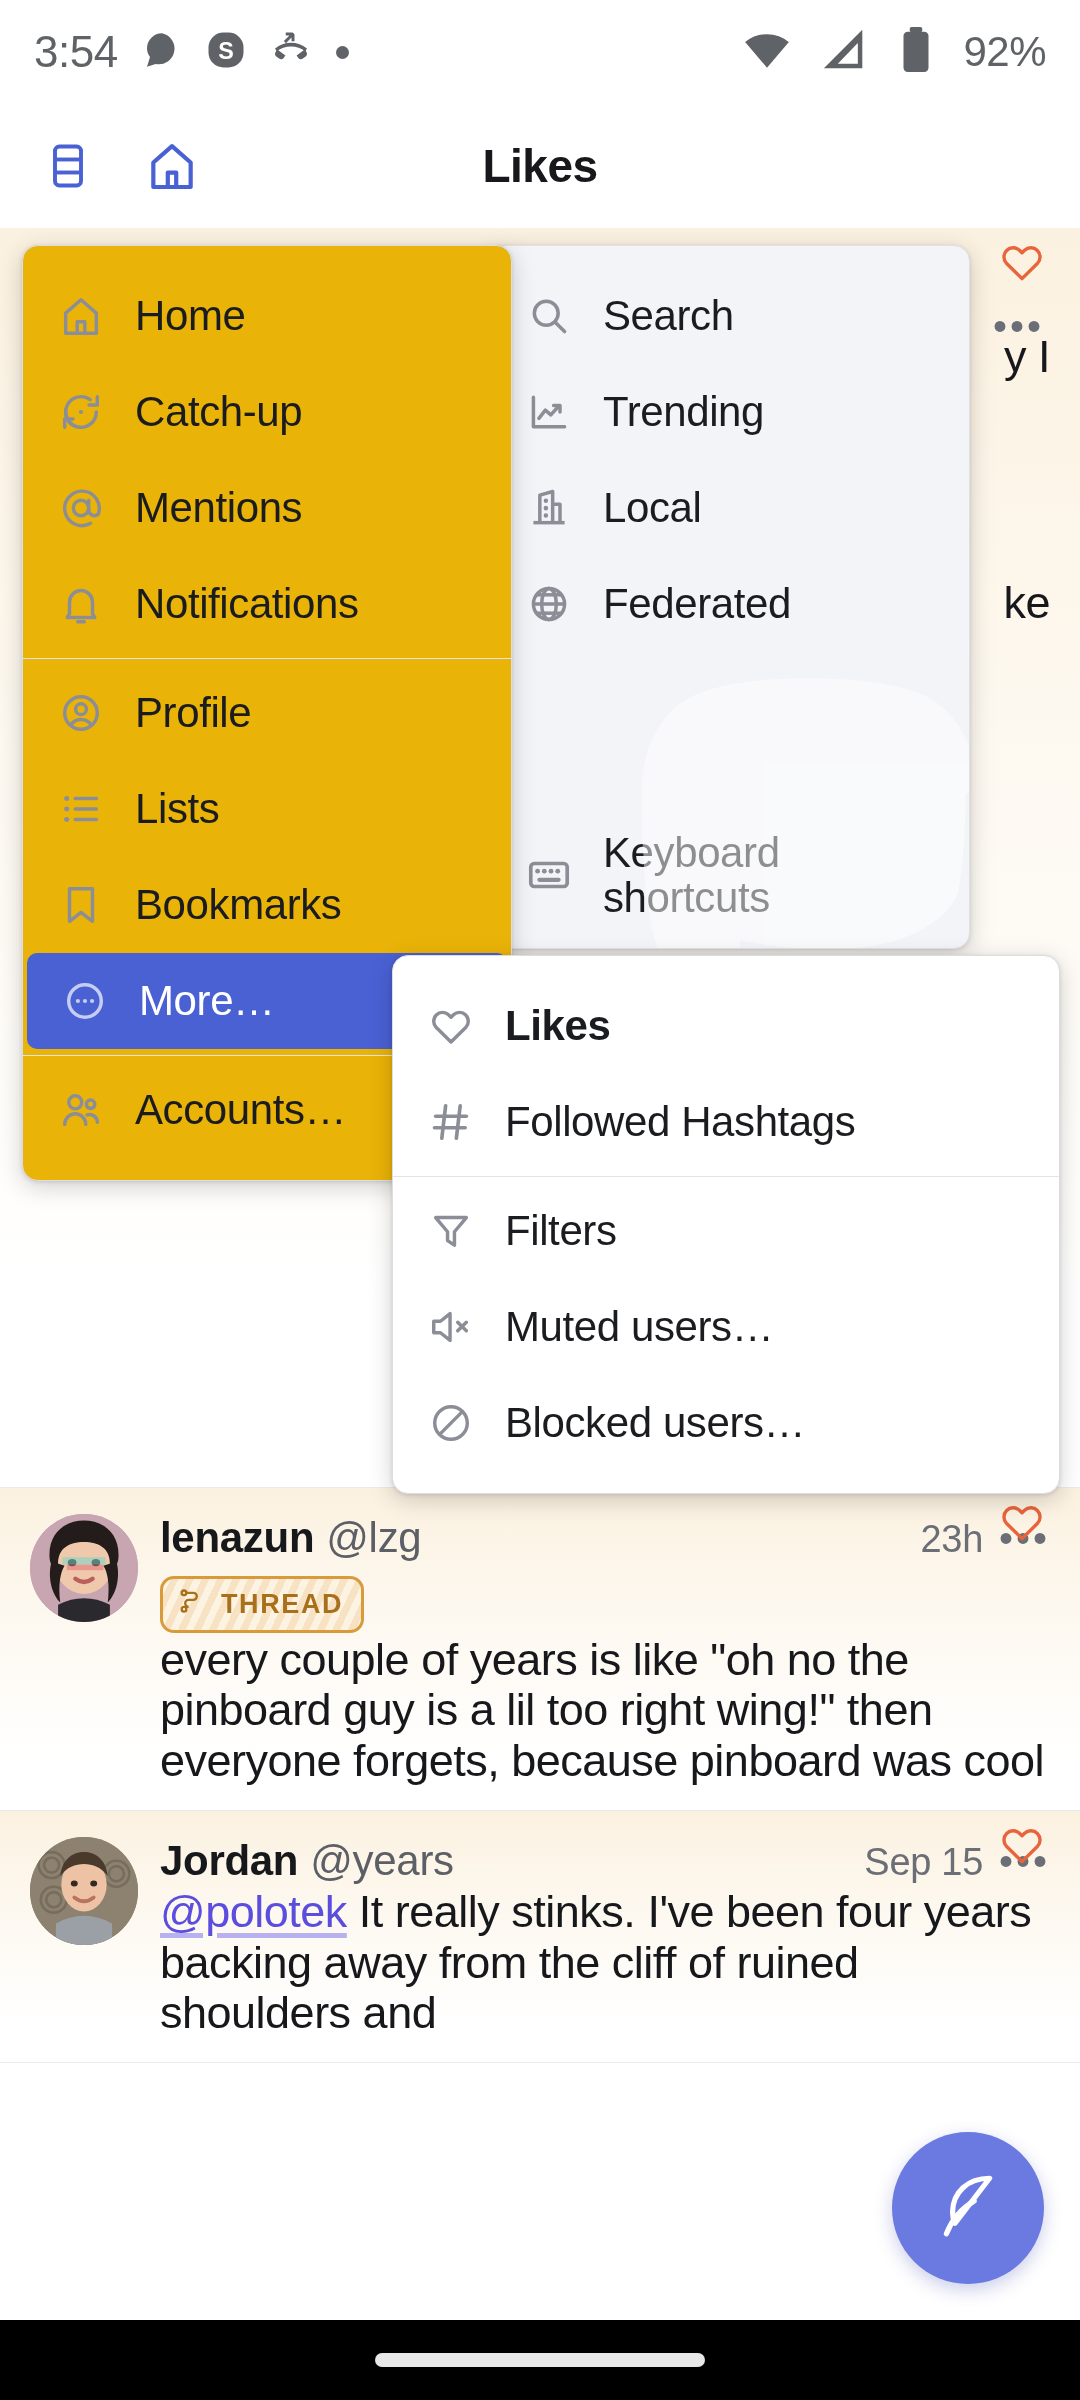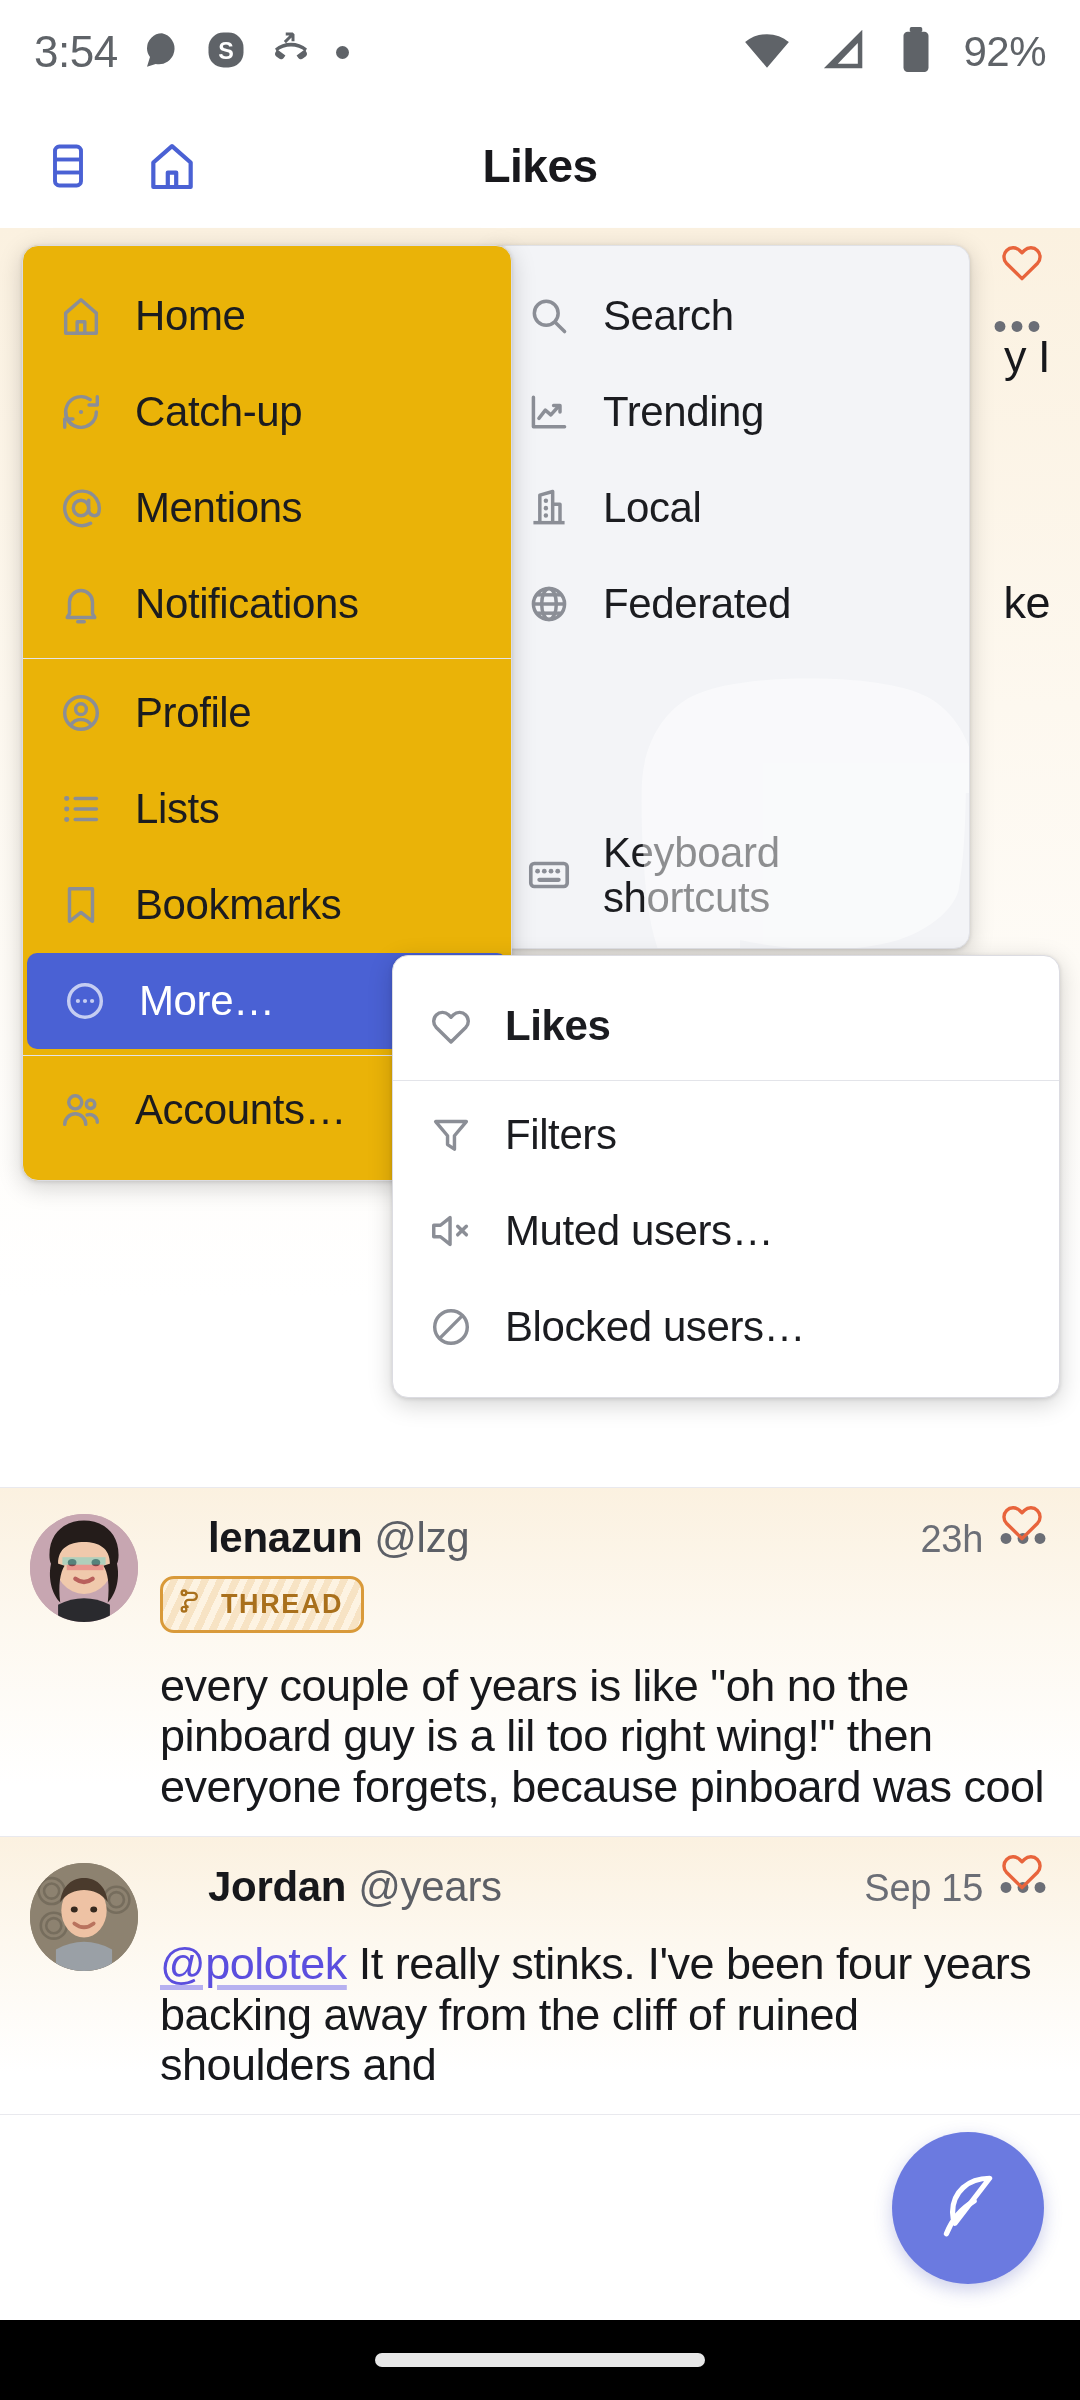--- a/index.html
+++ b/index.html
@@ -43,35 +43,35 @@
     border-bottom:1px solid #e9e9ee;
     background:linear-gradient(180deg,#fbf1e0 0%, #fdf8ef 38%, #ffffff 85%);
   }
   .post-row { display:flex; }
   .avatar {
     width:108px; height:108px; border-radius:50%; flex:none;
     overflow:hidden; position:relative;
   }
   .post-main { flex:1; padding-left:22px; min-width:0; }
   .post-head { display:flex; align-items:baseline; }
-  .p-name { font-size:42px; font-weight:700; color:#17181c; letter-spacing:-0.3px;margin-left:48px; }
+  .p-name { font-size:42px; font-weight:700; color:#17181c; letter-spacing:-0.3px; }
   .p-handle { font-size:42px; color:#5c5f66; margin-left:12px; letter-spacing:-0.3px; }
   .p-spacer { flex:1; }
   .p-time { font-size:38px; color:#6b6e76; letter-spacing:-0.3px; }
   .p-dots { font-size:40px; color:#6b6e76; margin-left:16px; letter-spacing:3px; line-height:0.6; }
   .heart-top { position:absolute; right:34px; top:10px; }
   .thread-badge {
     display:inline-flex; align-items:center; gap:16px;
     margin-top:14px; padding:8px 18px 8px 14px;
     border:3px solid #d99a3a; border-radius:14px;
     background:repeating-linear-gradient(115deg,#fdf3e2 0 7px,#f7e3c4 7px 14px);
     color:#a9701c; font-size:27px; font-weight:700; letter-spacing:1.6px;
   }
   .p-body {
-    margin-top:28px; font-size:45px; line-height:1.12;
+    margin-top:2px; font-size:45px; line-height:1.12;
     color:#17181c; letter-spacing:-0.5px; word-wrap:break-word;
   }
   .mention { color:#5b4ede; text-decoration:underline; text-decoration-color:#b7b1f0; text-underline-offset:6px; text-decoration-thickness:5px; }
   .article-label { color:#b9bcc4; }
 
   
   .menu {
     position:absolute; border-radius:16px;
     box-shadow:0 6px 24px rgba(0,0,0,.18), 0 1px 4px rgba(0,0,0,.12);
   }
@@ -499,20 +499,31 @@
 
     <div class="mitem bold">
       <span class="ico">
         <svg width="46" height="46" viewBox="0 0 24 24" fill="none" stroke="currentColor" stroke-width="1.8" stroke-linejoin="round">
             <path d="M12 20.3 4.2 12.6a4.6 4.6 0 0 1 6.5-6.5l1.3 1.3 1.3-1.3a4.6 4.6 0 0 1 6.5 6.5z"></path>
           </svg>
       </span>
       <span class="lbl">Likes</span>
     </div>
 
+    <div class="mitem">
+      <span class="ico">
+        <svg width="46" height="46" viewBox="0 0 24 24" fill="none" stroke="currentColor" stroke-width="1.9" stroke-linecap="round">
+            <line x1="9.2" y1="3.5" x2="7.2" y2="20.5"></line>
+            <line x1="16.8" y1="3.5" x2="14.8" y2="20.5"></line>
+            <line x1="4" y1="9" x2="20" y2="9"></line>
+            <line x1="3.4" y1="15" x2="19.4" y2="15"></line>
+          </svg>
+      </span>
+      <span class="lbl">Followed Hashtags</span>
+    </div>
 
     <div class="msep"></div>
 
     <div class="mitem">
       <span class="ico">
         <svg width="46" height="46" viewBox="0 0 24 24" fill="none" stroke="currentColor" stroke-width="1.8" stroke-linejoin="round">
             <path d="M4 5h16l-6.2 7.4v7L10.2 17v-4.6z"></path>
           </svg>
       </span>
       <span class="lbl">Filters</span>

